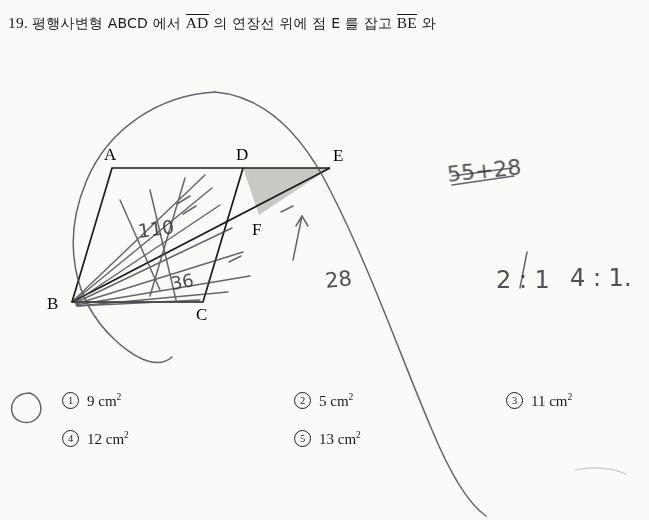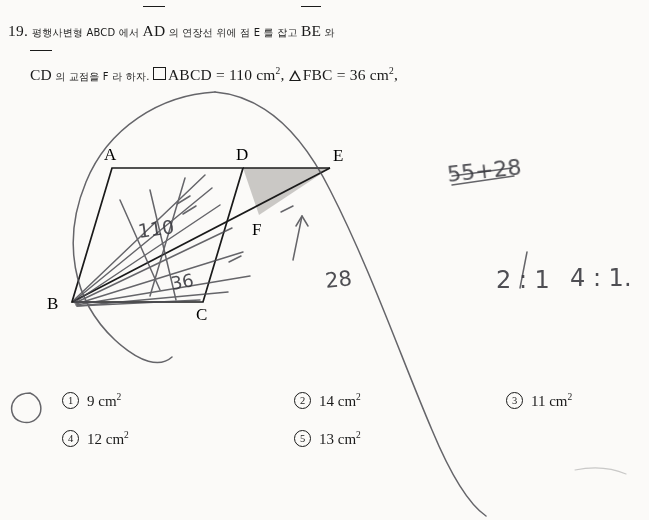--- a/index.html
+++ b/index.html
@@ -35,25 +35,25 @@
     white-space: nowrap;
   }
   .qline.indent {
     padding-left: 22px;
   }
   .num {
     font-family: Liberation Serif, serif;
   }
   .ko {
     font-family: "DejaVu Sans", sans-serif;
-    font-size: 10px;
+    font-size: 14px;
   }
   .ovl {
     border-top: 1.3px solid #1a1a1a;
-    padding-top: 16px;
+    padding-top: 0px;
     display: inline-block;
     line-height: 1.05;
   }
   sup.sq {
     font-size: 9.5px;
     vertical-align: super;
   }
   .boxsym {
     display: inline-block;
     width: 11px;
@@ -139,23 +139,20 @@
 </head>
 <body>
 
 <div id="page">
 
   <div class="qtext">
     <div class="qline">
       <span class="num">19.</span>
       <span class="ko">평행사변형 ABCD 에서 </span><span class="ovl">AD</span><span class="ko"> 의 연장선 위에 점 E 를 잡고 </span><span class="ovl">BE</span><span class="ko"> 와</span>
     </div>
-    <div class="qline indent">
-      <span class="ovl">CD</span><span class="ko"> 의 교점을 F 라 하자. </span><span class="boxsym"></span><span>ABCD = 110 cm</span><sup class="sq">2</sup><span>, </span><span class="tri-hollow"></span><span>FBC = 36 cm</span><sup class="sq">2</sup><span>,</span>
-    </div>
   </div>
 
   <div id="figure">
     <svg width="400" height="220" viewBox="0 0 400 220">
 
       <polygon points="243,28 259,75 330,28" fill="#b9b7b4" opacity="0.75"></polygon>
 
       <path d="M112,28 L243,28 L203,162 L72,162 Z" fill="none" stroke="#1a1a1a" stroke-width="1.7"></path>
 
       <line x1="243" y1="28" x2="330" y2="28" stroke="#1a1a1a" stroke-width="1.7"></line>
@@ -172,21 +169,21 @@
       <text x="252" y="95" font-family="Liberation Serif, serif" font-size="17">F</text>
     </svg>
   </div>
 
   <div class="choices">
     <div class="chrow">
       <div class="choice" style="left:0px;">
         <span class="circnum">1</span><span>9 cm</span><sup class="sq">2</sup>
       </div>
       <div class="choice" style="left:232px;">
-        <span class="circnum">2</span><span>14 cm</span><sup class="sq">2</sup>
+        <span class="circnum">2</span><span>5 cm</span><sup class="sq">2</sup>
       </div>
       <div class="choice" style="left:444px;">
         <span class="circnum">3</span><span>11 cm</span><sup class="sq">2</sup>
       </div>
     </div>
     <div class="chrow">
       <div class="choice" style="left:0px;">
         <span class="circnum">4</span><span>12 cm</span><sup class="sq">2</sup>
       </div>
       <div class="choice" style="left:232px;">

